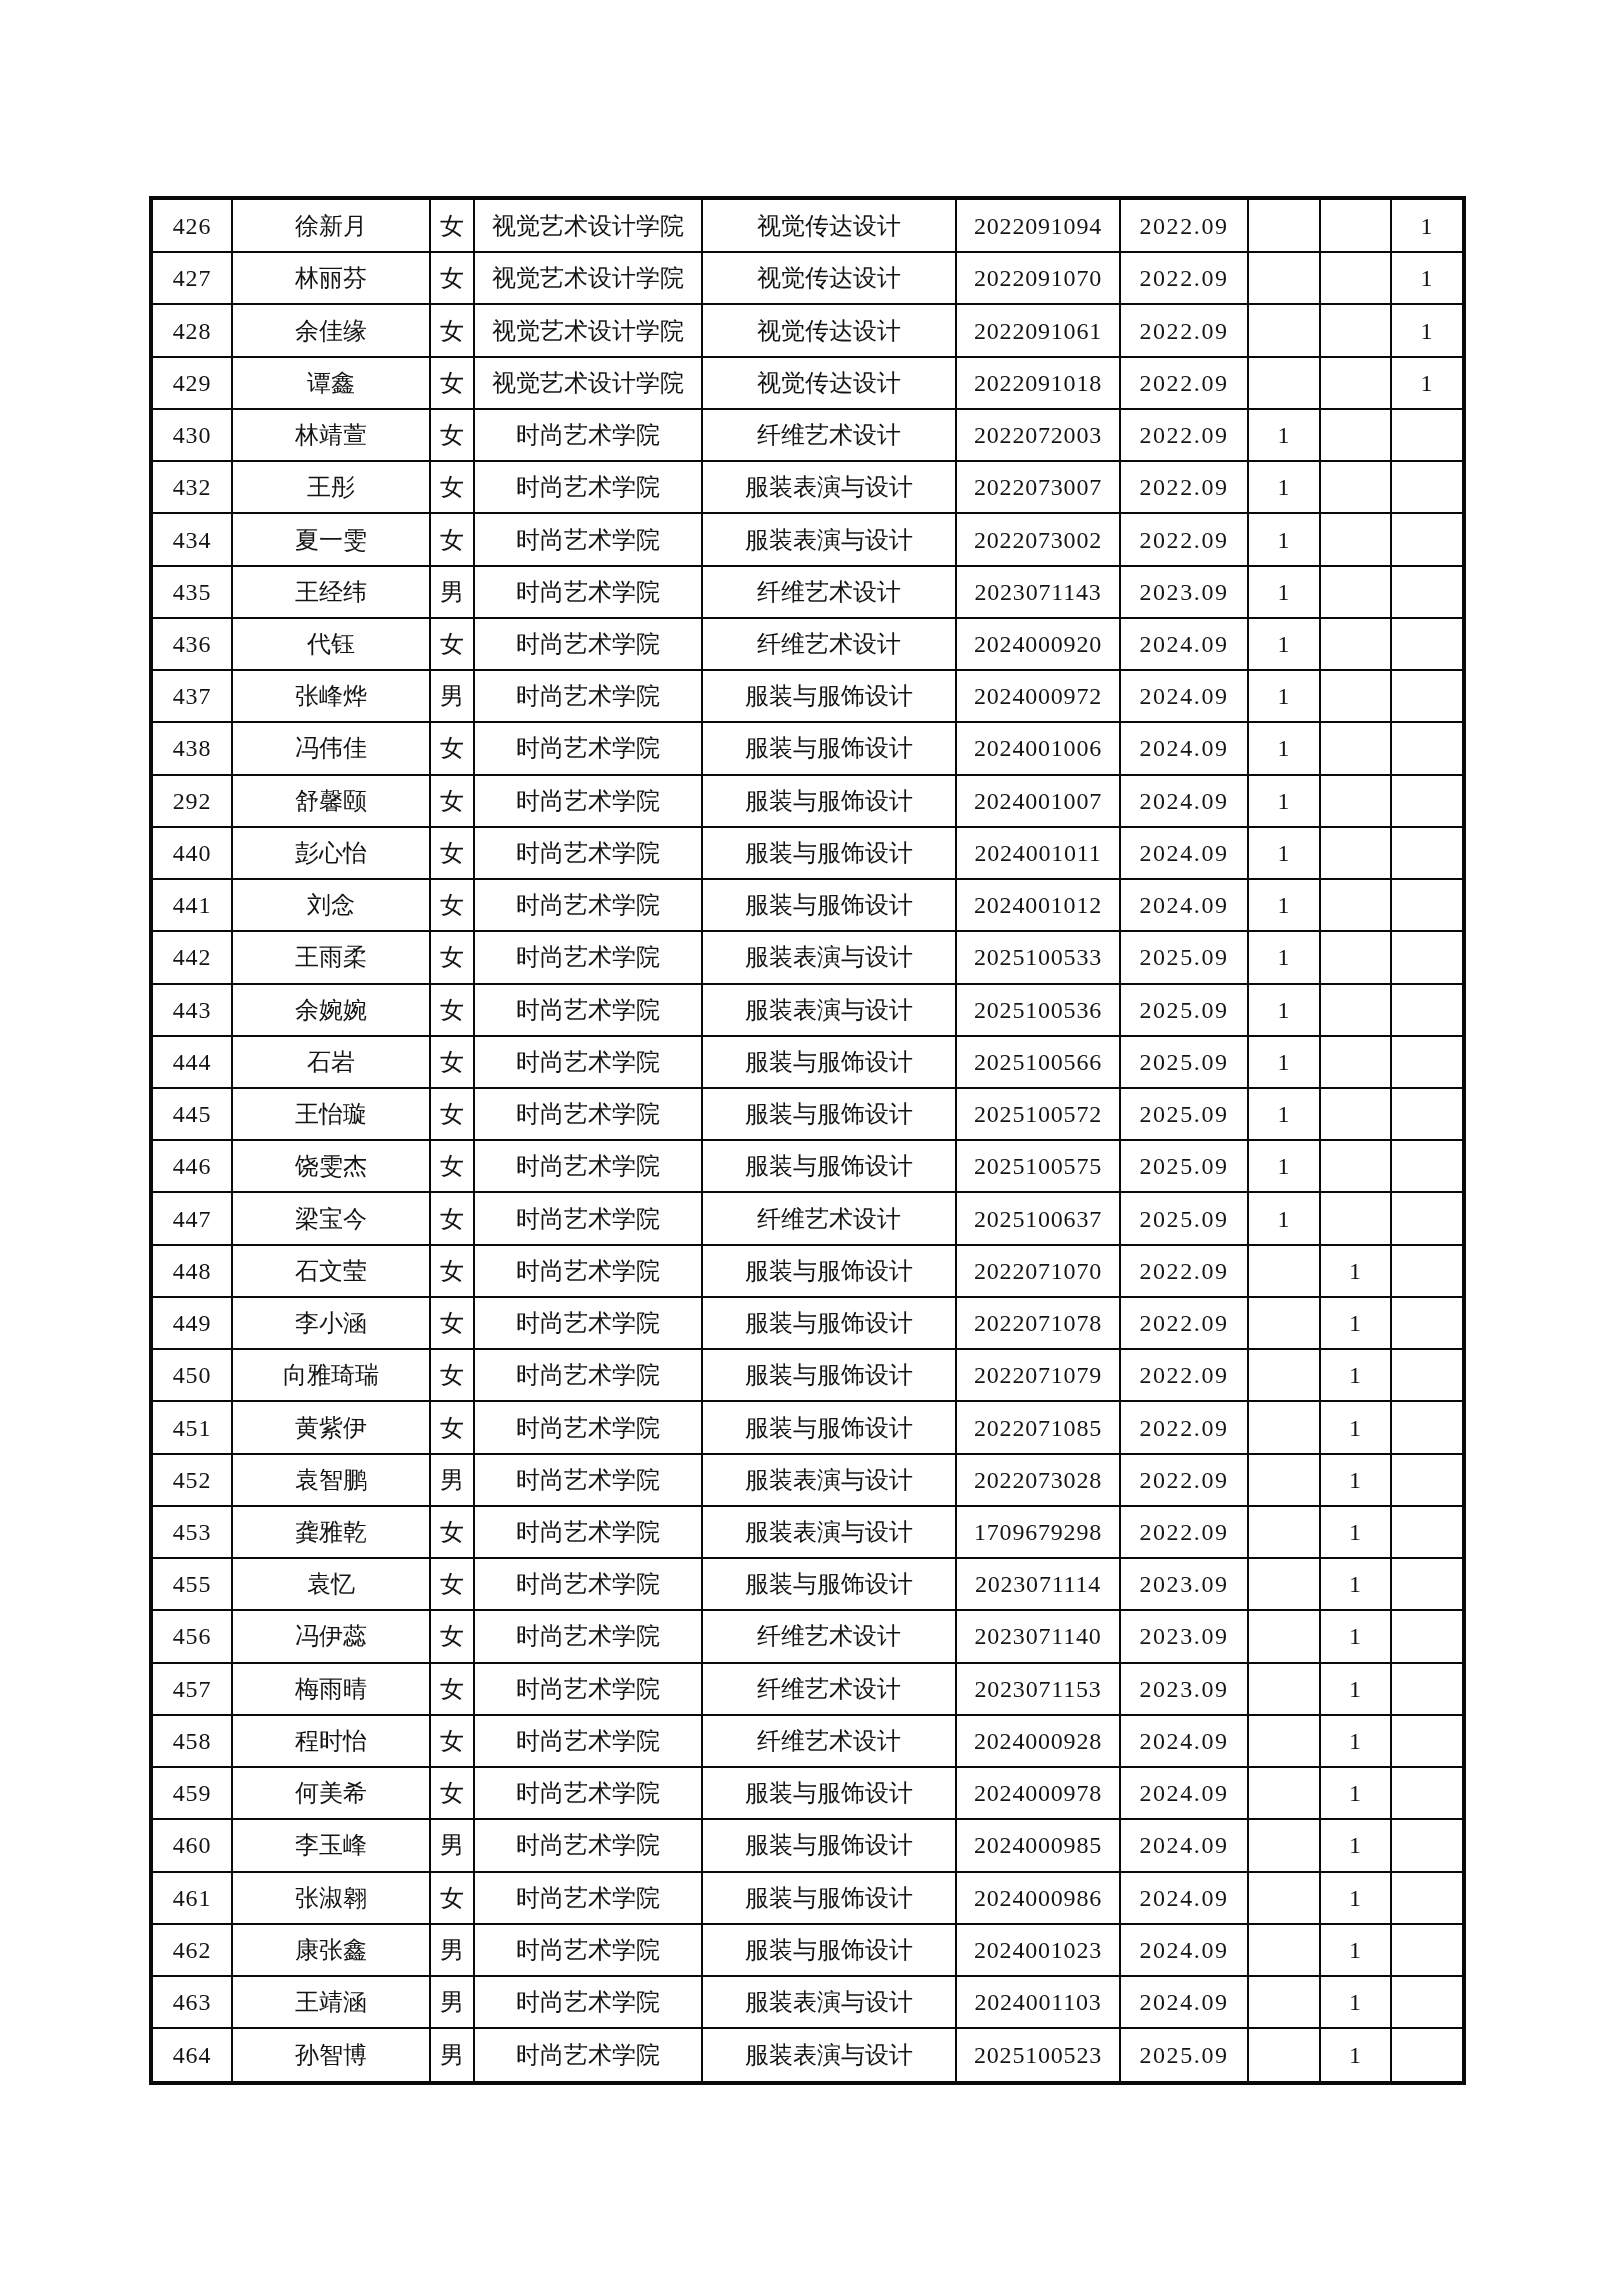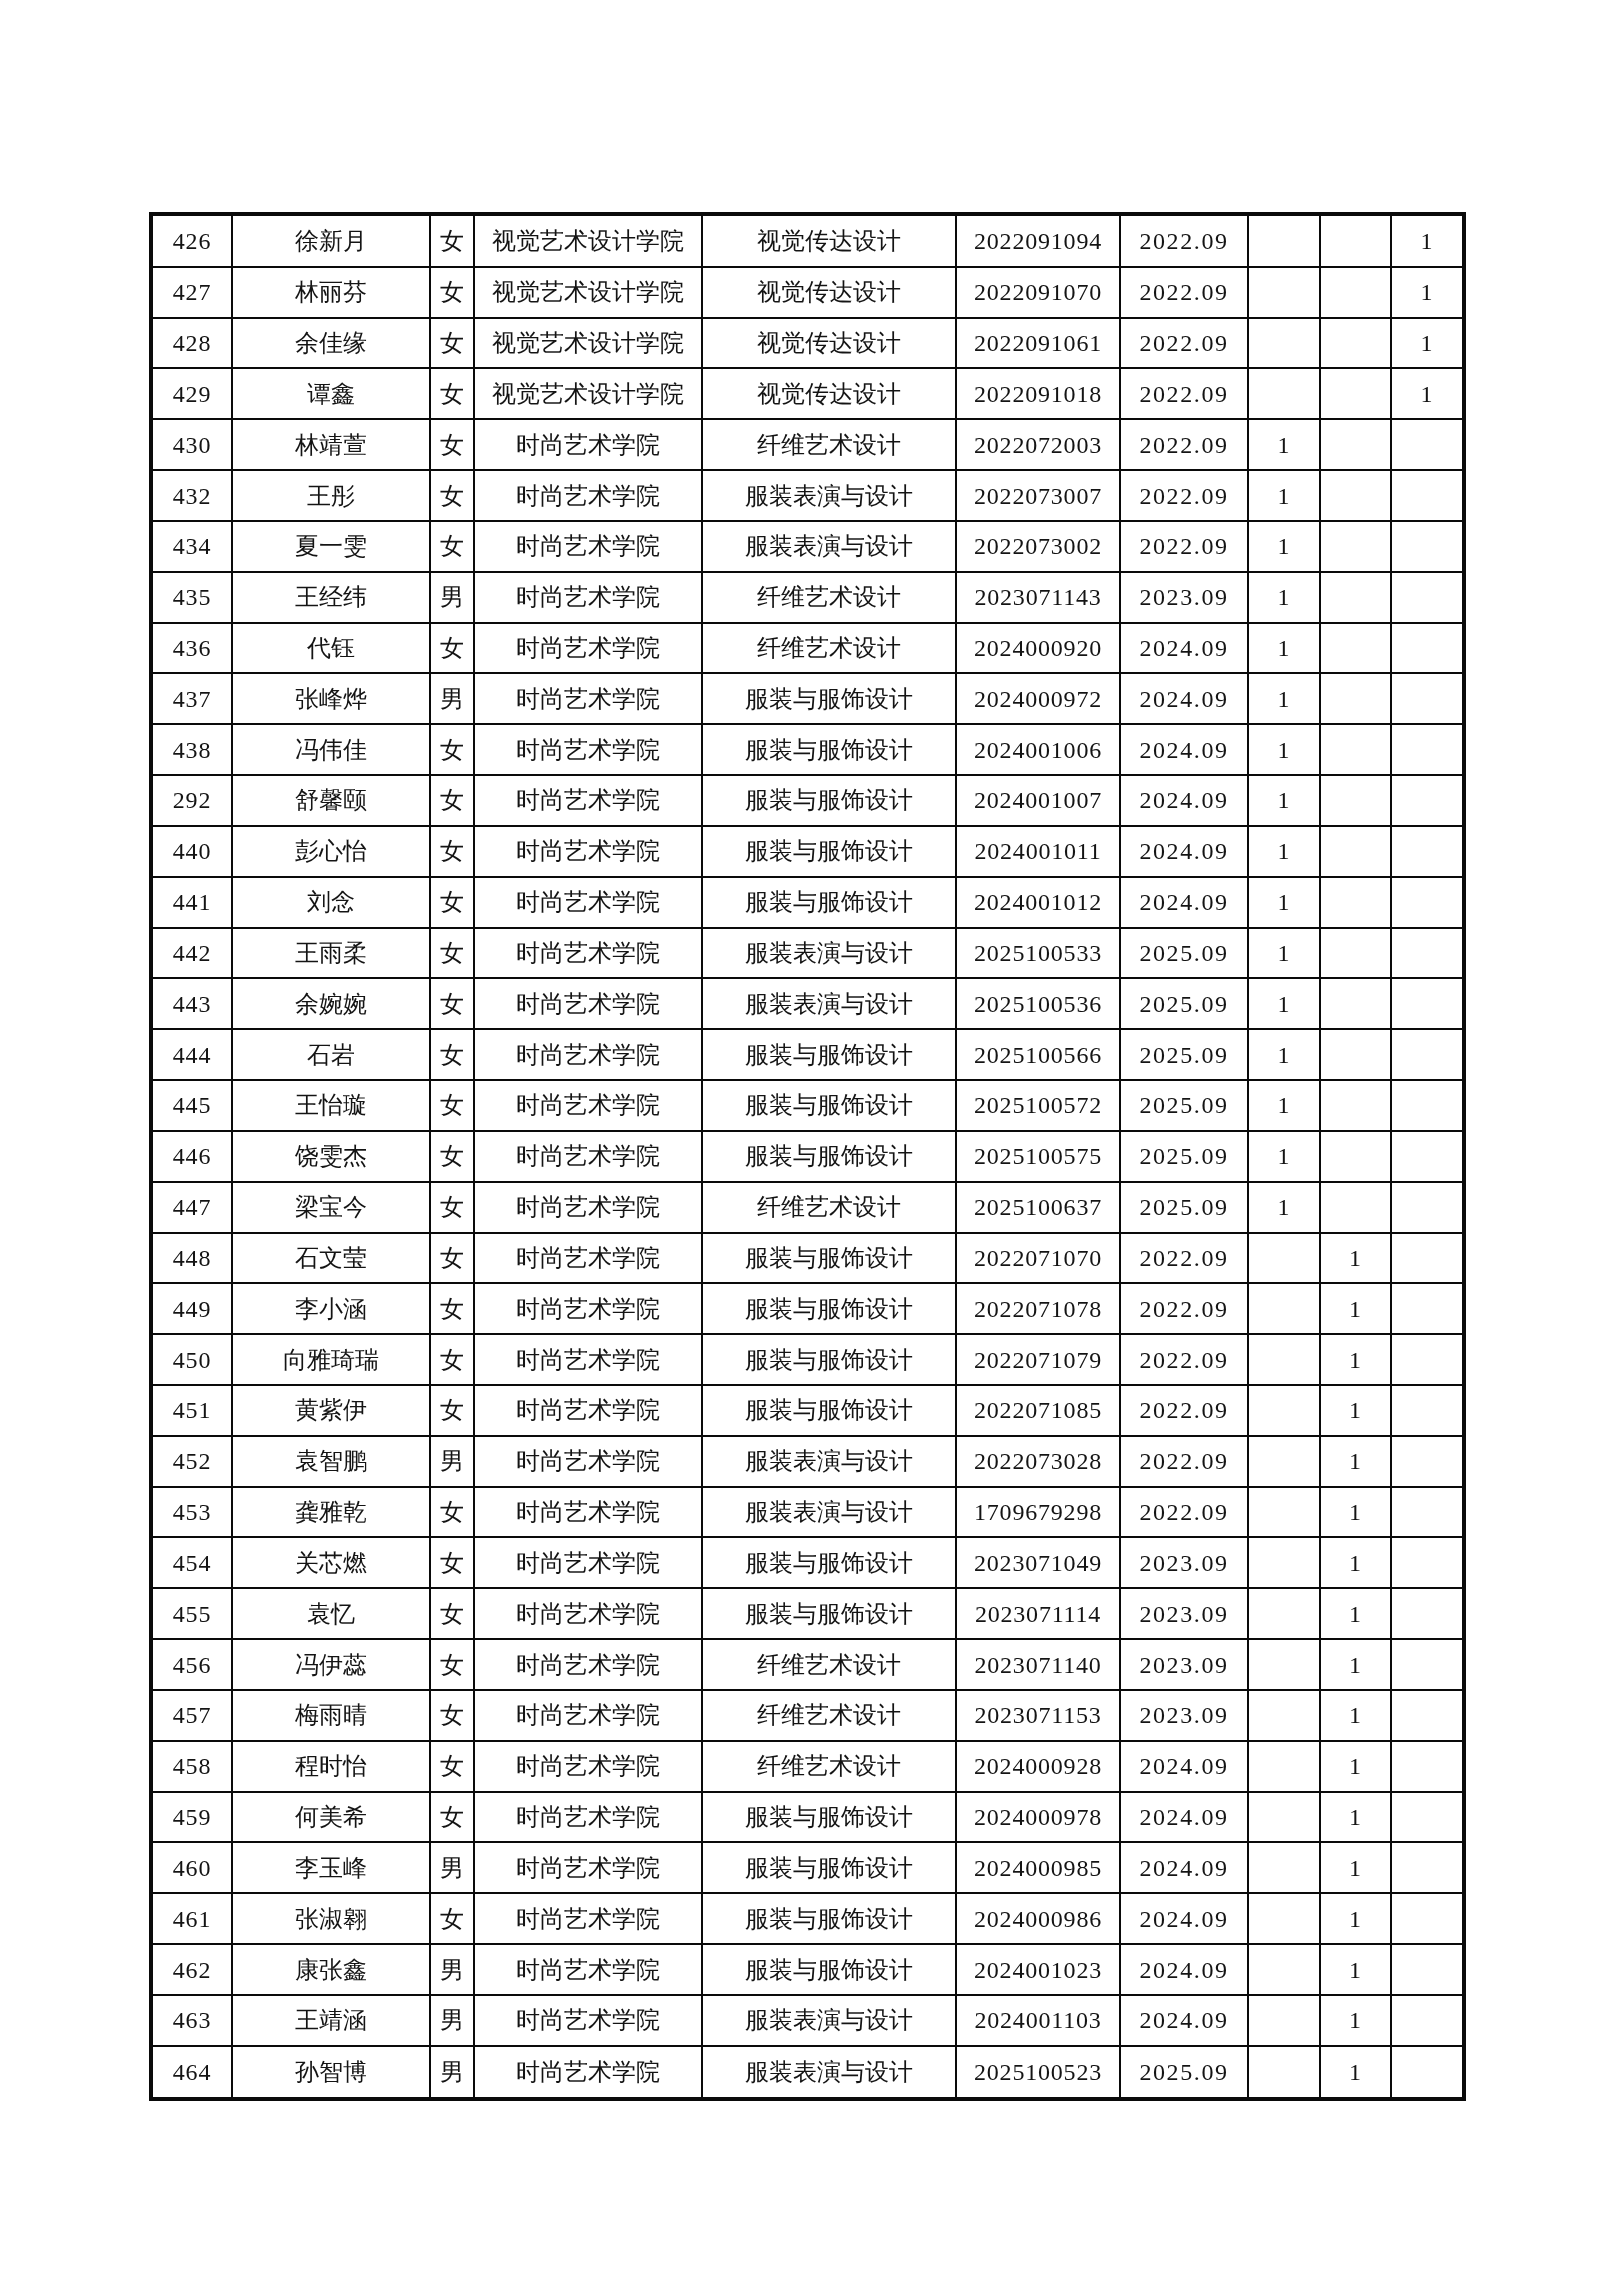--- a/index.html
+++ b/index.html
@@ -12,21 +12,21 @@
     width: 1623px;
     height: 2295px;
     background: #ffffff;
     font-family: "Liberation Serif", "DejaVu Serif", serif;
     color: #141414;
     overflow: hidden;
   }
   table.roster {
     position: absolute;
     left: 149px;
-    top: 212px;
+    top: 196px;
     width: 1313px;
     height: 1889px;
     border-collapse: collapse;
     table-layout: fixed;
   }
   table.roster td {
     border: 2.4px solid #0a0a0a;
     text-align: center;
     vertical-align: middle;
     font-size: 24px;
@@ -365,32 +365,20 @@
           <td>女</td>
           <td>时尚艺术学院</td>
           <td>服装表演与设计</td>
           <td class="num">1709679298</td>
           <td class="date">2022.09</td>
           <td class="num"></td>
           <td class="num">1</td>
           <td class="num"></td>
         </tr>
         <tr>
-          <td class="num">454</td>
-          <td>关芯燃</td>
-          <td>女</td>
-          <td>时尚艺术学院</td>
-          <td>服装与服饰设计</td>
-          <td class="num">2023071049</td>
-          <td class="date">2023.09</td>
-          <td class="num"></td>
-          <td class="num">1</td>
-          <td class="num"></td>
-        </tr>
-        <tr>
           <td class="num">455</td>
           <td>袁忆</td>
           <td>女</td>
           <td>时尚艺术学院</td>
           <td>服装与服饰设计</td>
           <td class="num">2023071114</td>
           <td class="date">2023.09</td>
           <td class="num"></td>
           <td class="num">1</td>
           <td class="num"></td>

